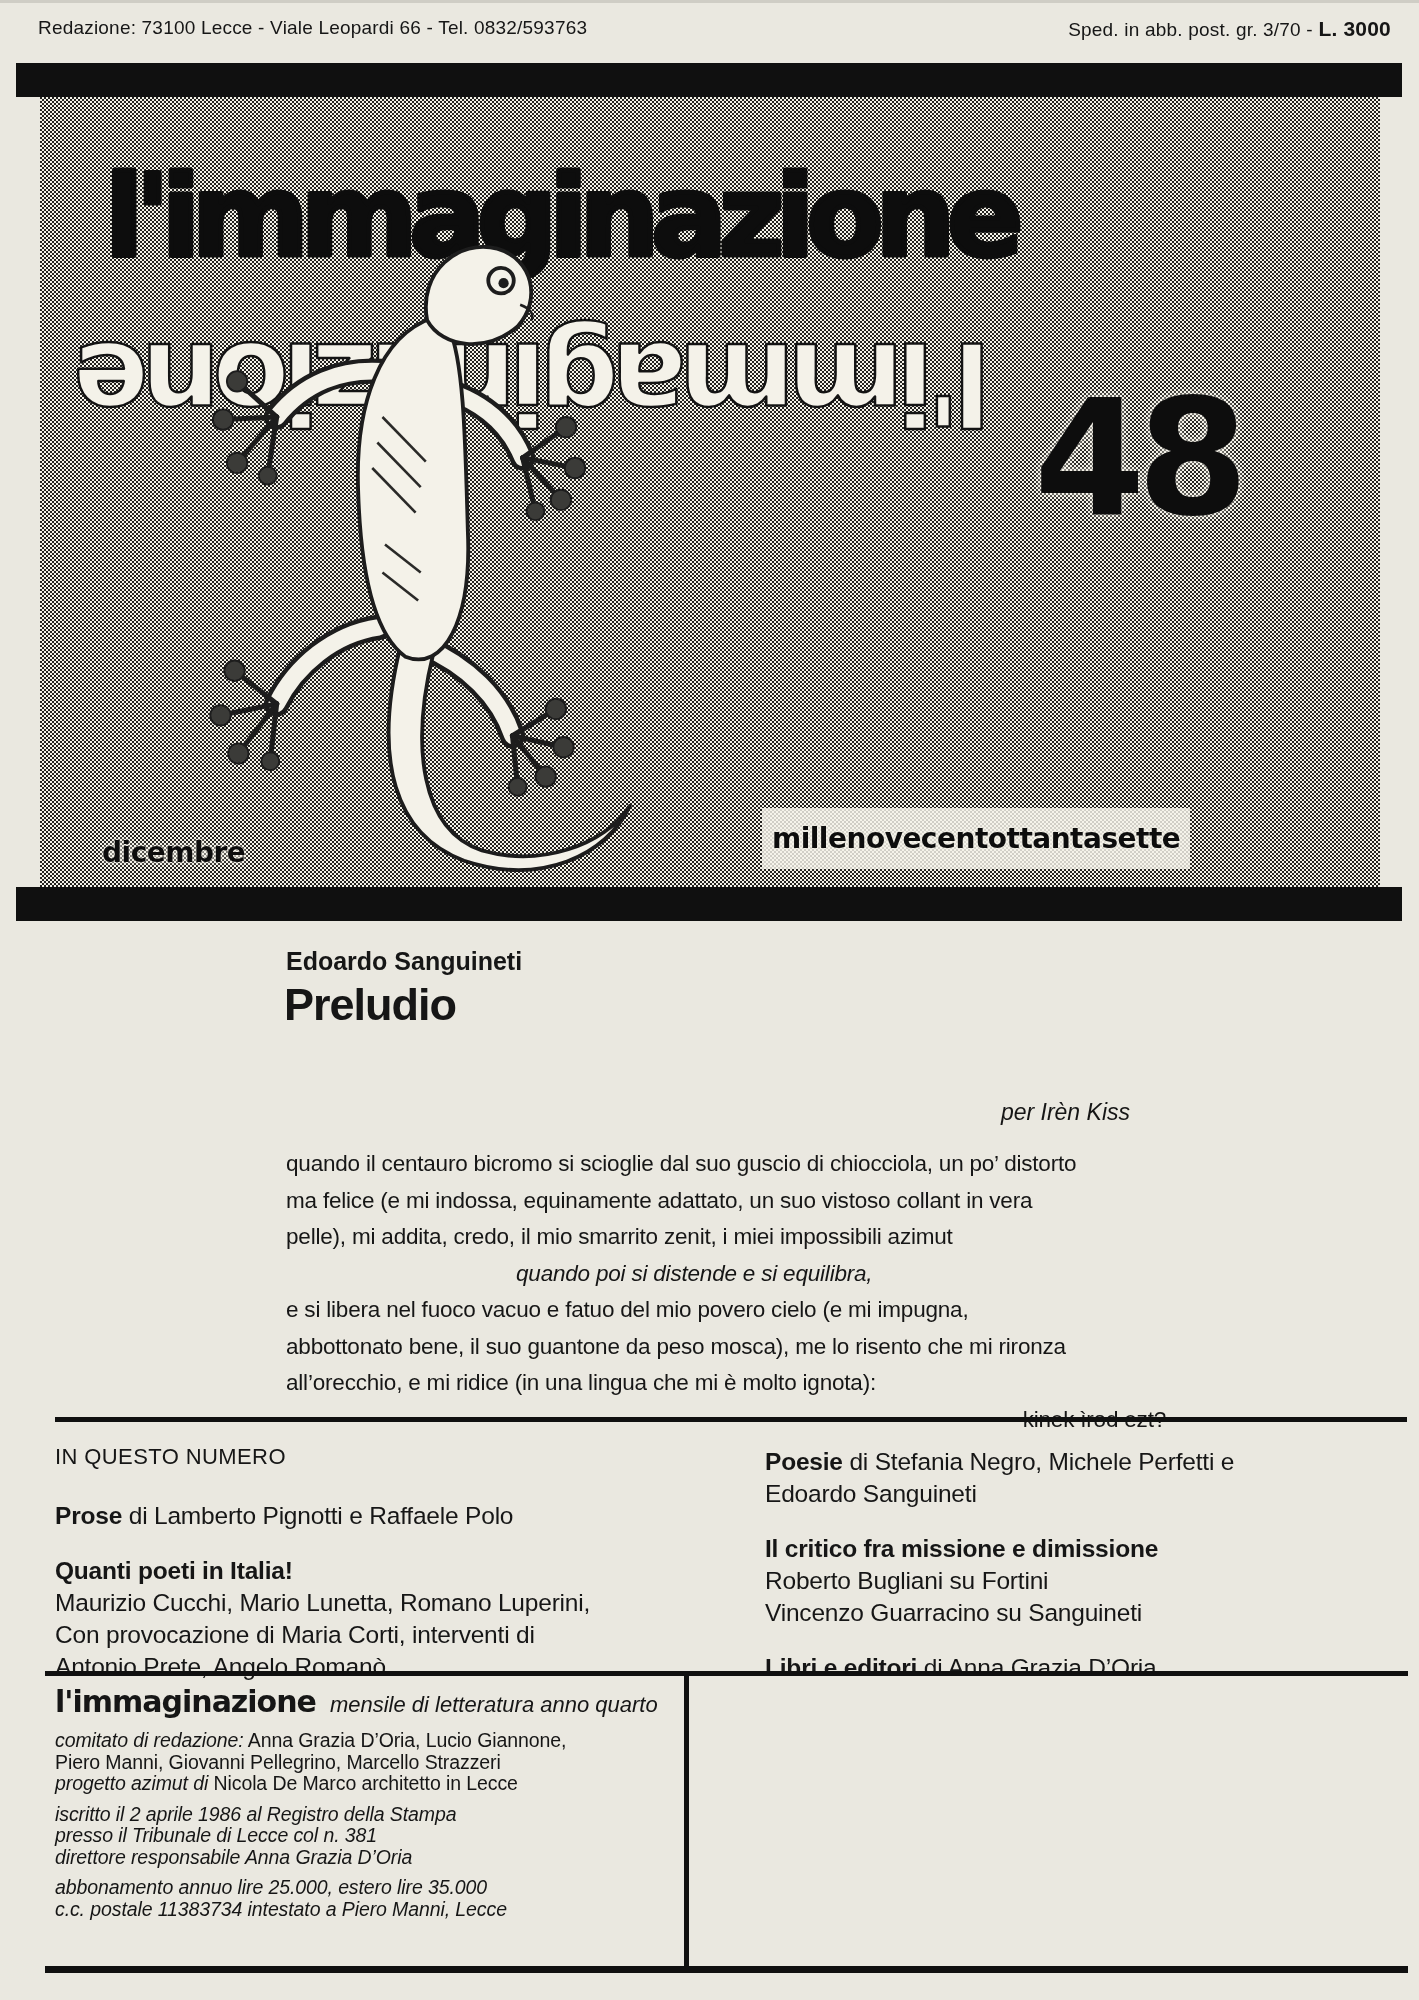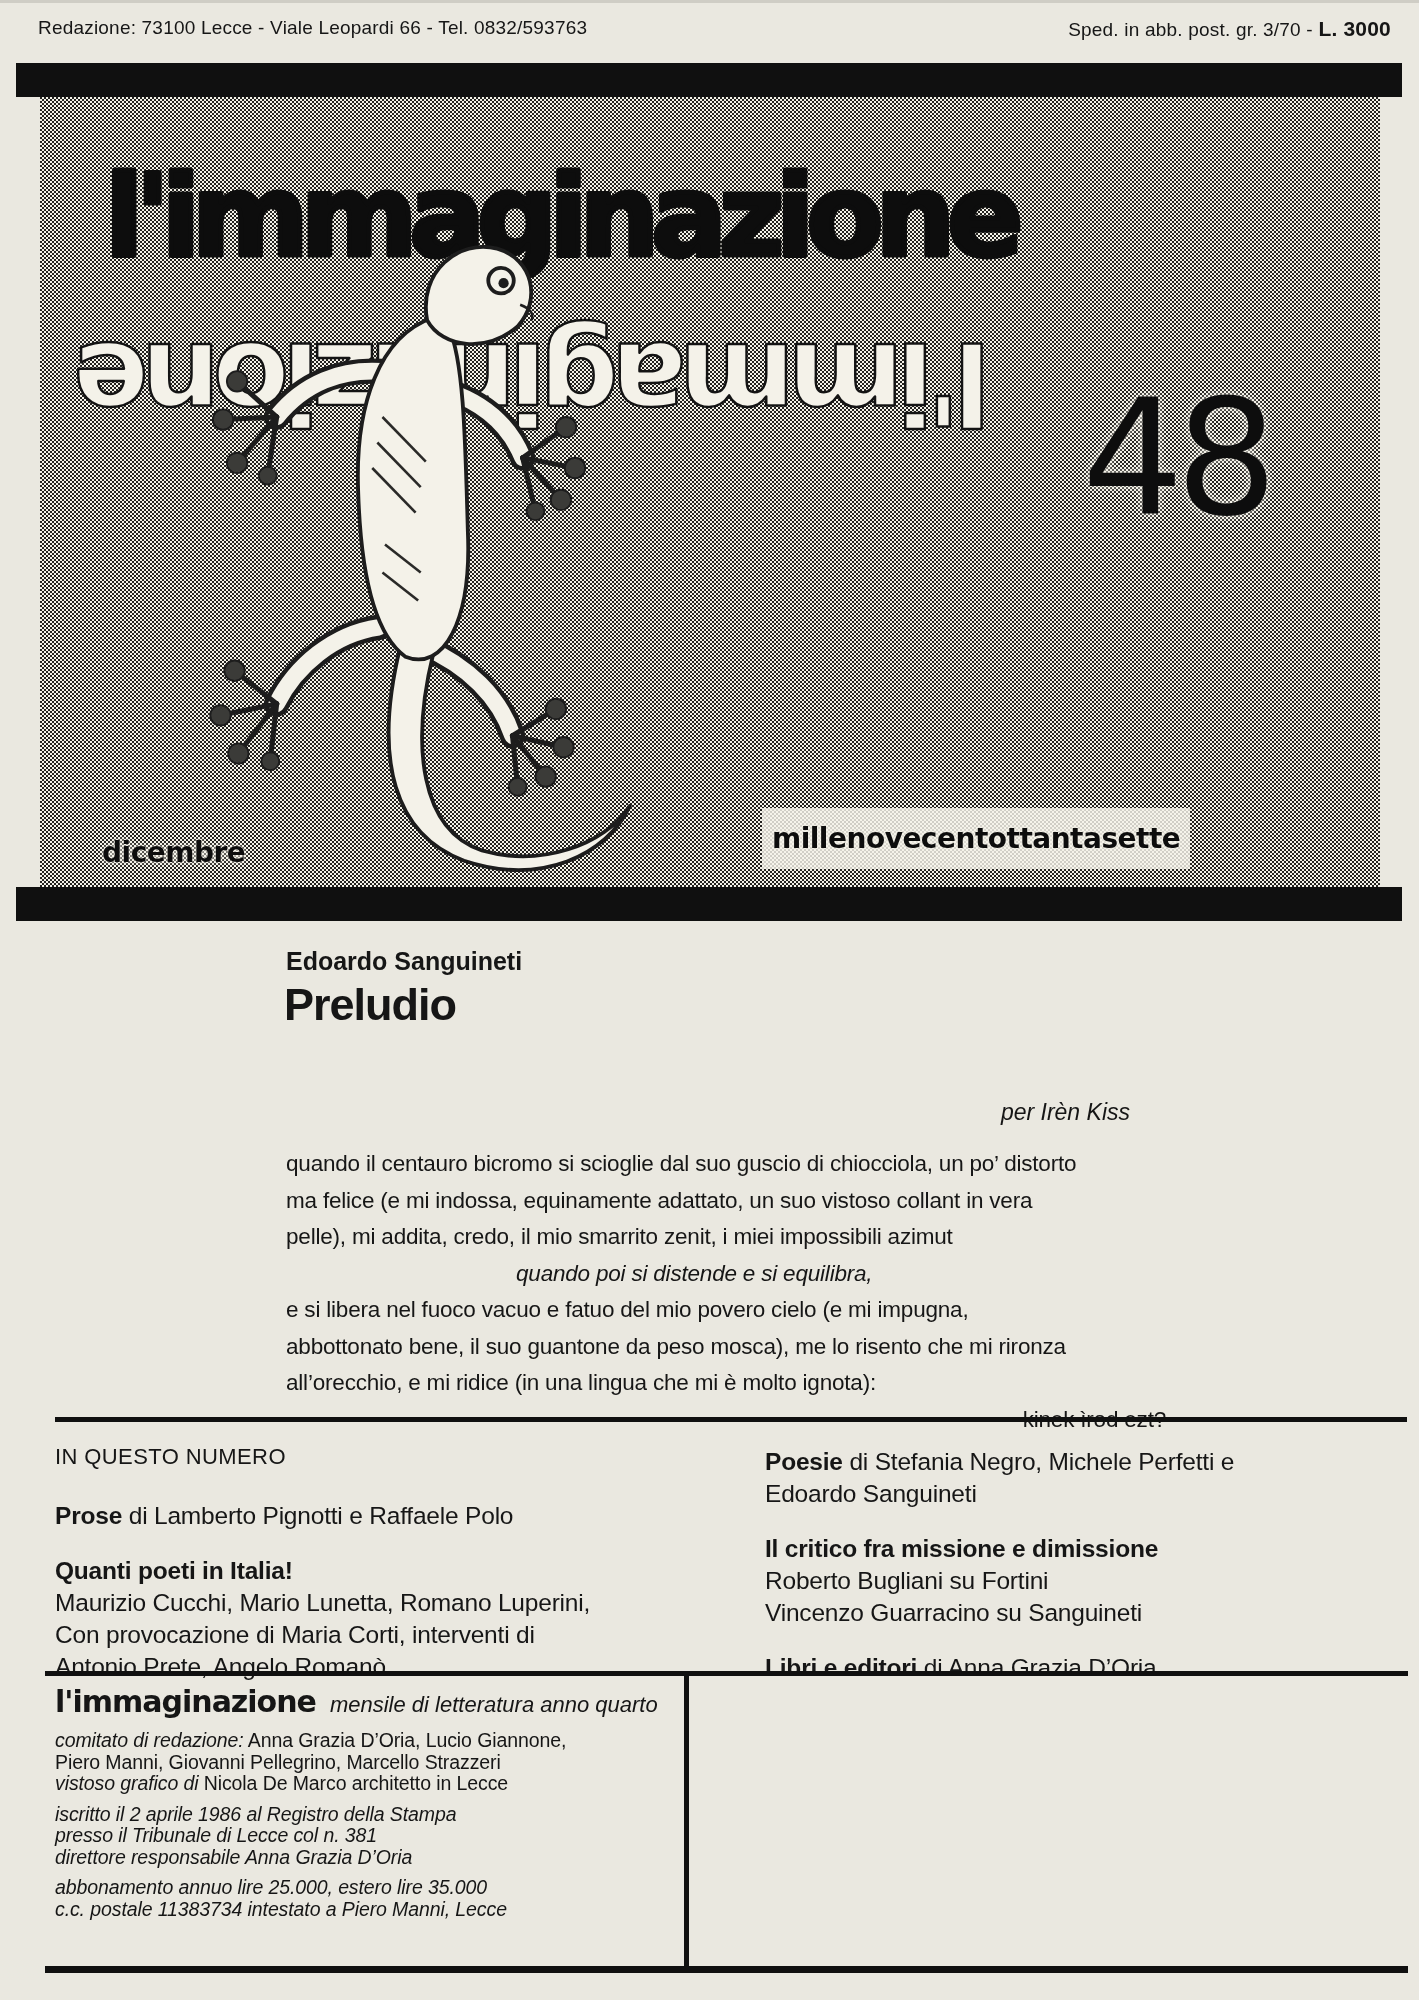--- a/index.html
+++ b/index.html
@@ -21,22 +21,22 @@
     background-color:#f4f2e9;
     background-image:
       radial-gradient(circle at 1px 1px,#23221f 1.0px,transparent 1.35px),
       radial-gradient(circle at 1px 1px,#23221f 1.0px,transparent 1.35px);
     background-size:4px 4px,4px 4px;
     background-position:0 0,2px 2px;
   }
   .logo-svg{position:absolute;left:30px;top:8px;}
   .gecko-svg{position:absolute;left:90px;top:128px;}
   .issue-number{
-    position:absolute;left:1042px;top:282px;
-    font-family:"DejaVu Sans",sans-serif;font-weight:normal;
+    position:absolute;left:994px;top:282px;
+    font-family:"DejaVu Sans",sans-serif;font-weight:bold;
     font-size:160px;line-height:1;letter-spacing:-8px;color:#0d0d0d;
     text-shadow:0 0 8px rgba(244,242,233,.9);
     border-radius:8px;
   }
   .month-label,.year-label{
     position:absolute;bottom:18px;font-family:"DejaVu Sans",sans-serif;
     font-weight:bold;font-size:28px;letter-spacing:-.5px;color:#0d0d0d;
     text-shadow:0 0 6px rgba(244,242,233,.95),0 0 2px rgba(244,242,233,.95);
   }
   .month-label{left:62px;}
@@ -210,21 +210,21 @@
   <div class="colo-divider"></div>
   <div class="colo-rule-bottom"></div>
 
   <div class="colo-cell">
     <div class="colo-title-line">
       <span class="colo-title">l'immaginazione</span><span class="colo-subtitle">mensile di letteratura anno quarto</span>
     </div>
     <div class="colo-group">
       <div class="colo-line"><i>comitato di redazione:</i><span> Anna Grazia D’Oria, Lucio Giannone,</span></div>
       <div class="colo-line"><i></i><span>Piero Manni, Giovanni Pellegrino, Marcello Strazzeri</span></div>
-      <div class="colo-line"><i>vistoso grafico di</i><span> Nicola De Marco architetto in Lecce</span></div>
+      <div class="colo-line"><i>progetto azimut di</i><span> Nicola De Marco architetto in Lecce</span></div>
     </div>
     <div class="colo-group">
       <div class="colo-line"><i>iscritto il 2 aprile 1986 al Registro della Stampa</i><span></span></div>
       <div class="colo-line"><i>presso il Tribunale di Lecce col n. 381</i><span></span></div>
       <div class="colo-line"><i>direttore responsabile Anna Grazia D’Oria</i><span></span></div>
     </div>
     <div class="colo-group">
       <div class="colo-line"><i>abbonamento annuo lire 25.000, estero lire 35.000</i><span></span></div>
       <div class="colo-line"><i>c.c. postale 11383734 intestato a Piero Manni, Lecce</i><span></span></div>
     </div>

